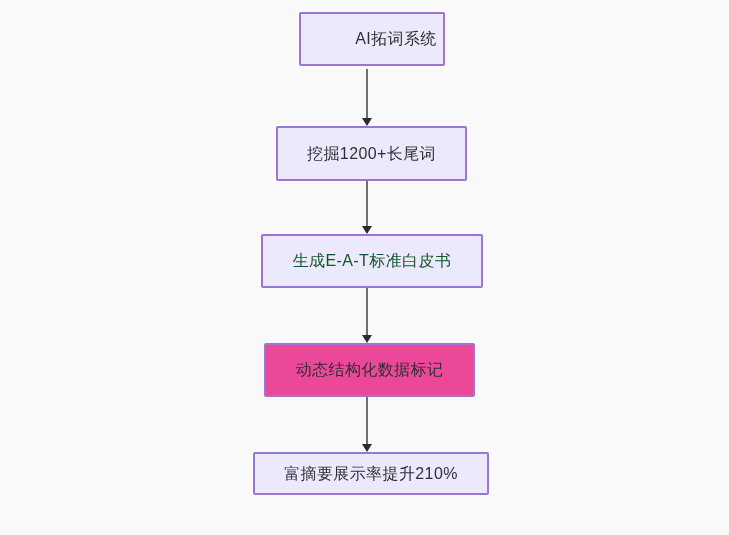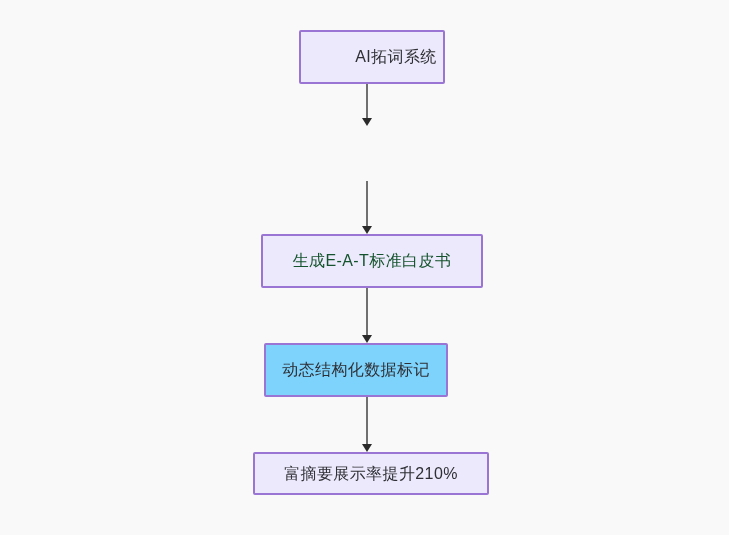--- a/index.html
+++ b/index.html
@@ -68,18 +68,19 @@
   </div>
   <div class="connector" id="edge-e3" style="left: 362px; top: 288px; height: 55px;">
     <div class="stem" style="background: rgb(112, 112, 112);"></div>
     <div class="head" style="border-top-color: rgb(43, 43, 43);"></div>
   </div>
   <div class="connector" id="edge-e4" style="left: 362px; top: 397px; height: 55px;">
     <div class="stem" style="background: rgb(112, 112, 112);"></div>
     <div class="head" style="border-top-color: rgb(43, 43, 43);"></div>
   </div>
 
-  <div class="node" id="node-n1" style="left: 299px; top: 30px; width: 146px; height: 54px; background: rgb(235, 233, 251); border-color: rgb(154, 117, 212); color: rgb(47, 47, 53); padding-left: 48px;">AI拓词系统</div>
+  <div class="node" id="node-n1" style="left: 299px; top: 12px; width: 146px; height: 54px; background: rgb(235, 233, 251); border-color: rgb(154, 117, 212); color: rgb(47, 47, 53); padding-left: 48px;">AI拓词系统</div>
+  <div class="node" id="node-n2" style="left: 276px; top: 126px; width: 191px; height: 55px; background: rgb(235, 233, 251); border-color: rgb(154, 117, 212); color: rgb(47, 47, 53);">挖掘1200+长尾词</div>
   <div class="node" id="node-n3" style="left: 261px; top: 234px; width: 222px; height: 54px; background: rgb(235, 233, 251); border-color: rgb(154, 117, 212); color: #14532d;">生成E-A-T标准白皮书</div>
-  <div class="node" id="node-n4" style="left: 264px; top: 343px; width: 184px; height: 54px; background: #7dd3fc; border-color: rgb(154, 117, 212); color: rgb(47, 47, 53);">动态结构化数据标记</div>
+  <div class="node" id="node-n4" style="left: 264px; top: 343px; width: 211px; height: 54px; background: #ec4899; border-color: rgb(154, 117, 212); color: rgb(47, 47, 53);">动态结构化数据标记</div>
   <div class="node" id="node-n5" style="left: 253px; top: 452px; width: 236px; height: 43px; background: rgb(235, 233, 251); border-color: rgb(154, 117, 212); color: rgb(47, 47, 53);">富摘要展示率提升210%</div>
 
 </div>
 
 </body></html>

